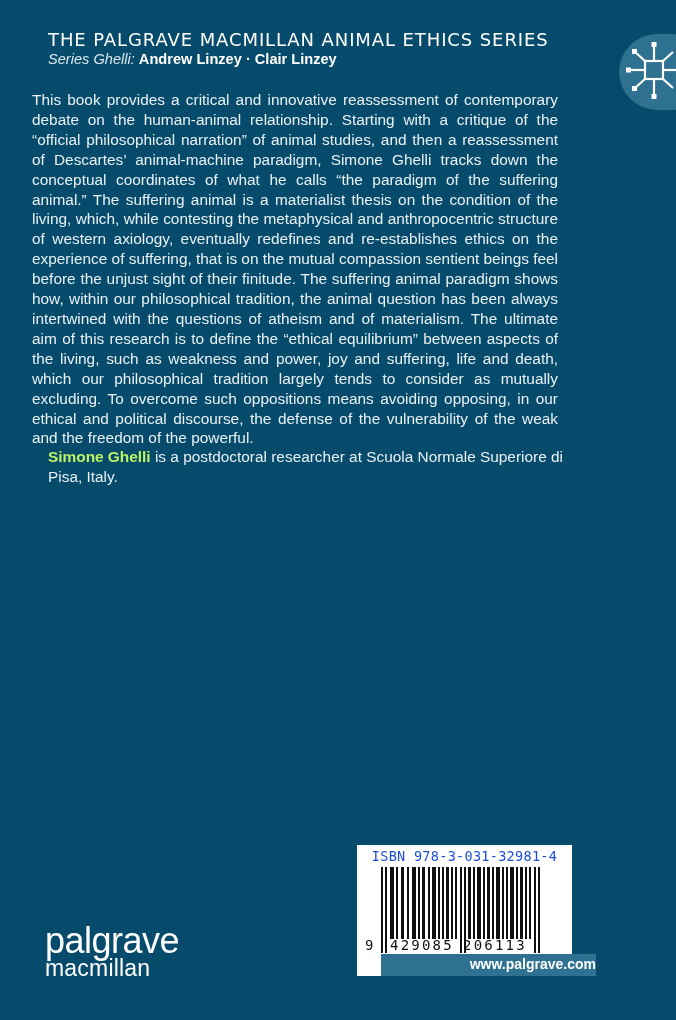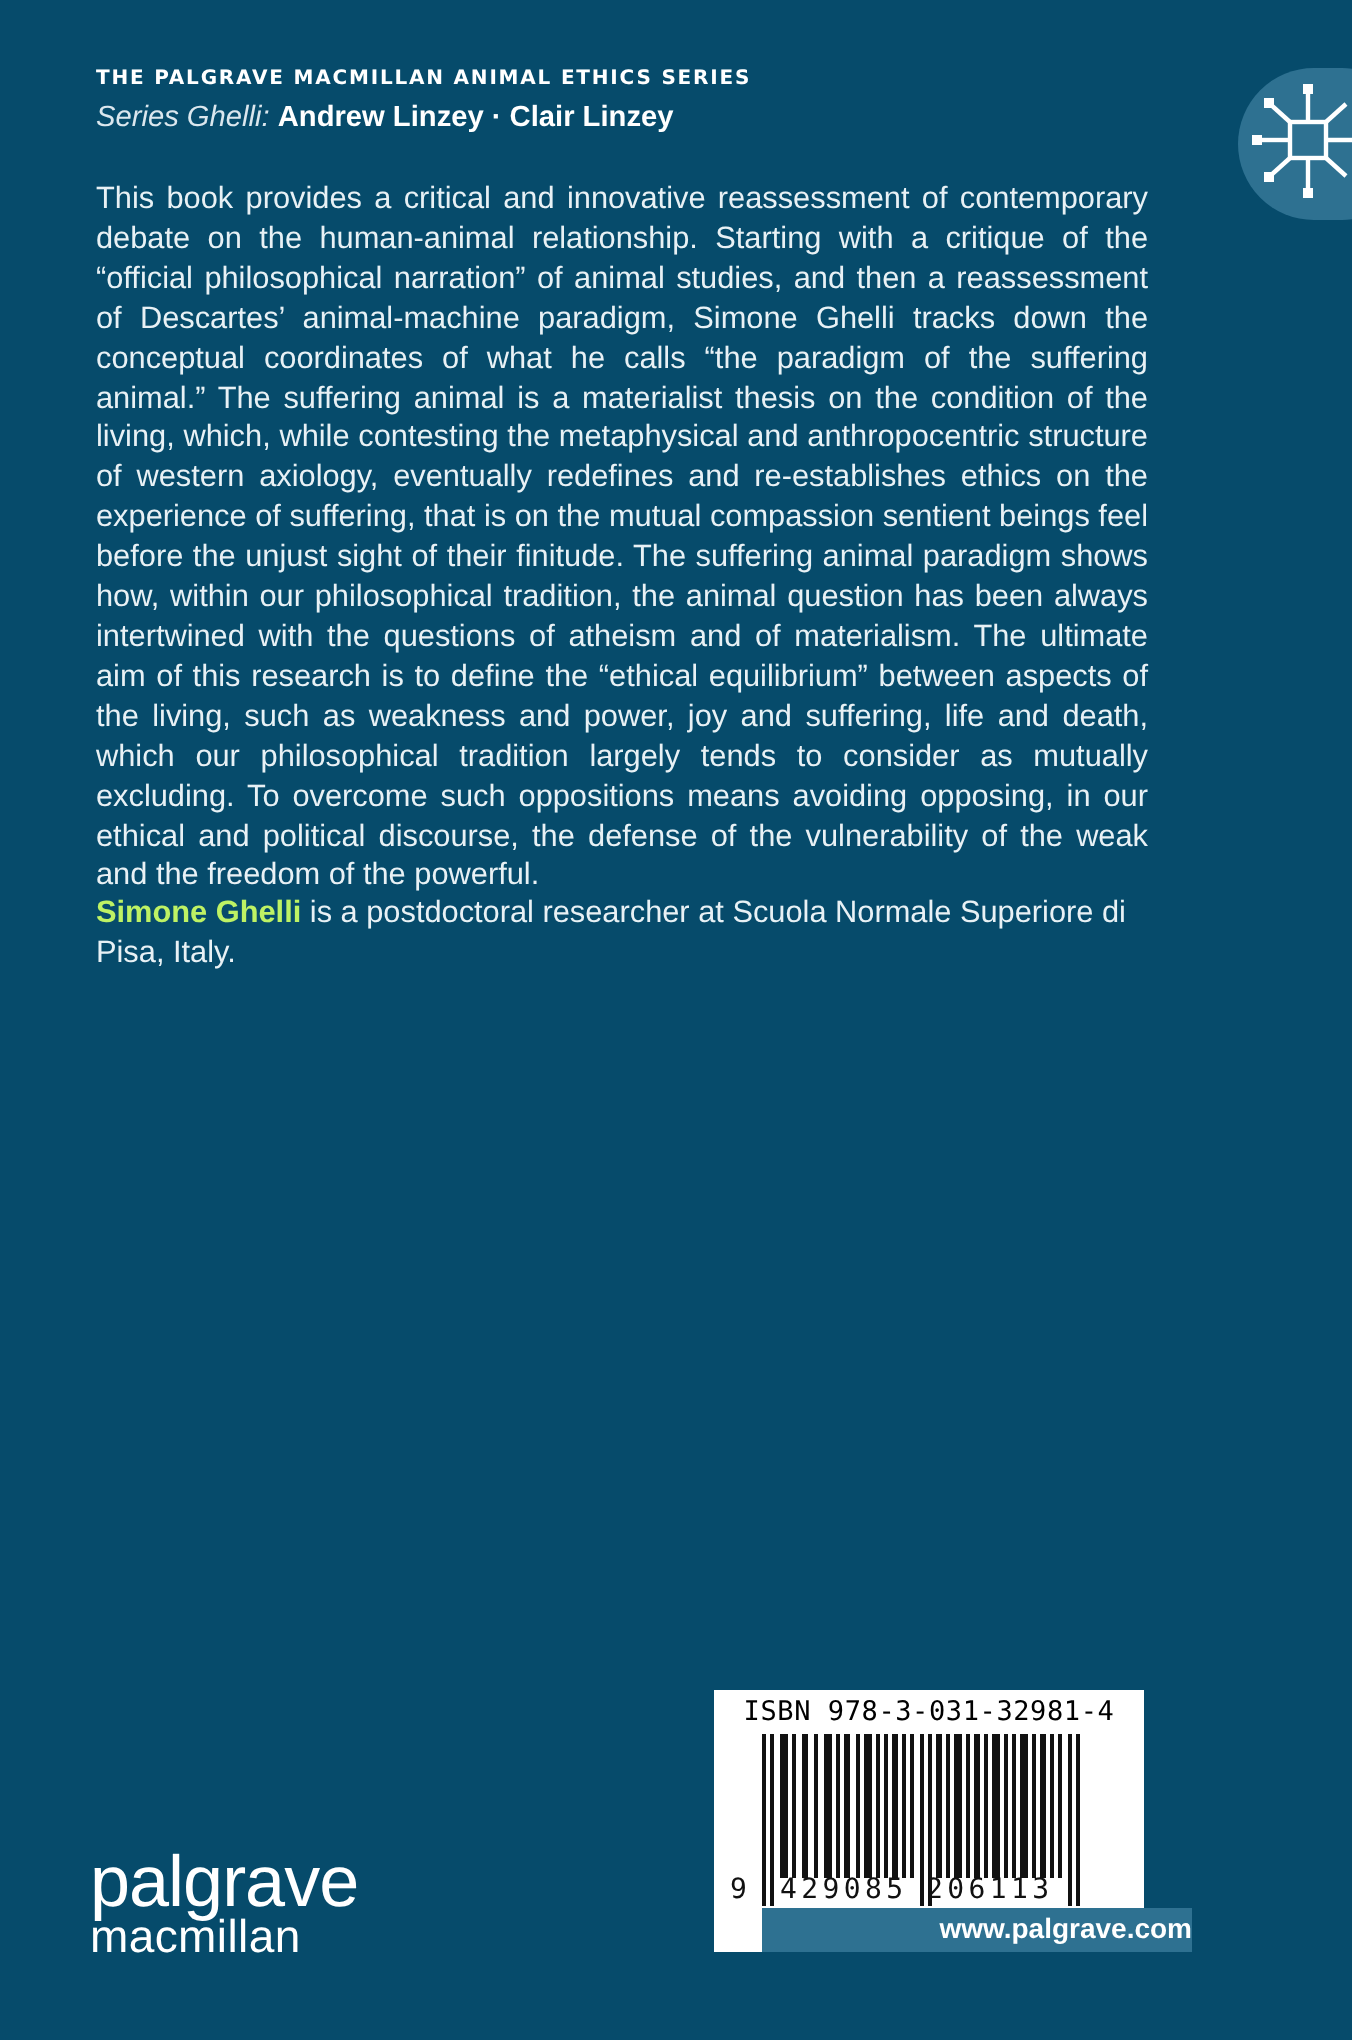--- a/index.html
+++ b/index.html
@@ -6,57 +6,57 @@
   body {
     width: 676px; height: 1020px; overflow: hidden;
     background: #064b6b;
     font-family: "Liberation Sans", "DejaVu Sans", sans-serif;
     color: #e8f1f5;
     position: relative;
   }
   .series-block { position: absolute; left: 48px; top: 30px; }
   .series-title {
     font-family: "DejaVu Sans", sans-serif;
-    font-weight: bold; font-size: 10px; letter-spacing: 0.9px;
+    font-weight: normal; font-size: 18px; letter-spacing: 0.9px;
     color: #ffffff; line-height: 19px; white-space: nowrap;
   }
   .series-editors { font-size: 14.6px; line-height: 20px; color: #ffffff; white-space: nowrap; }
   .series-editors .lbl { font-style: italic; color: #dbe7ee; }
   .series-editors .names { font-weight: bold; }
 
   .badge {
     position: absolute; left: 619px; top: 34px;
     width: 90px; height: 76px; border-radius: 38px;
     background: #2e7191;
   }
   .badge svg { position: absolute; left: 6px; top: 6px; }
 
   .blurb {
-    position: absolute; left: 48px; top: 90px; width: 526px;
+    position: absolute; left: 32px; top: 90px; width: 526px;
     font-size: 15.4px; line-height: 19.9px;
     text-align: justify; color: #e8f1f5; margin: 0;
   }
   .bio {
     position: absolute; left: 48px; top: 447px; width: 526px;
     font-size: 15.4px; line-height: 19.9px; color: #e8f1f5; margin: 0;
   }
   .bio .author { font-weight: bold; color: #bef264; }
 
   .logo { position: absolute; left: 45px; top: 926px; color: #ffffff; }
   .logo .l1 { font-size: 36px; line-height: 30px; letter-spacing: -0.5px; }
   .logo .l2 { font-size: 23px; line-height: 24px; letter-spacing: 0.2px; }
 
   .barcode-box {
     position: absolute; left: 357px; top: 845px; width: 215px; height: 131px;
     background: #ffffff;
   }
   .isbn-text {
     position: absolute; left: 0; top: 3px; width: 215px; text-align: center;
     font-family: "DejaVu Sans Mono", "Liberation Mono", monospace;
-    font-size: 13.5px; color: #000000; letter-spacing: 0.3px;
+    font-size: 13.5px; color: #1d4ed8; letter-spacing: 0.3px;
   }
   .bars { position: absolute; left: 24px; top: 22px; }
   .digits {
     position: absolute; top: 92px;
     font-family: "DejaVu Sans Mono", "Liberation Mono", monospace;
     font-size: 14px; color: #111; letter-spacing: 2.2px;
   }
   .d-first { left: 8px; }
   .d-left { left: 33px; }
   .d-right { left: 106px; }

